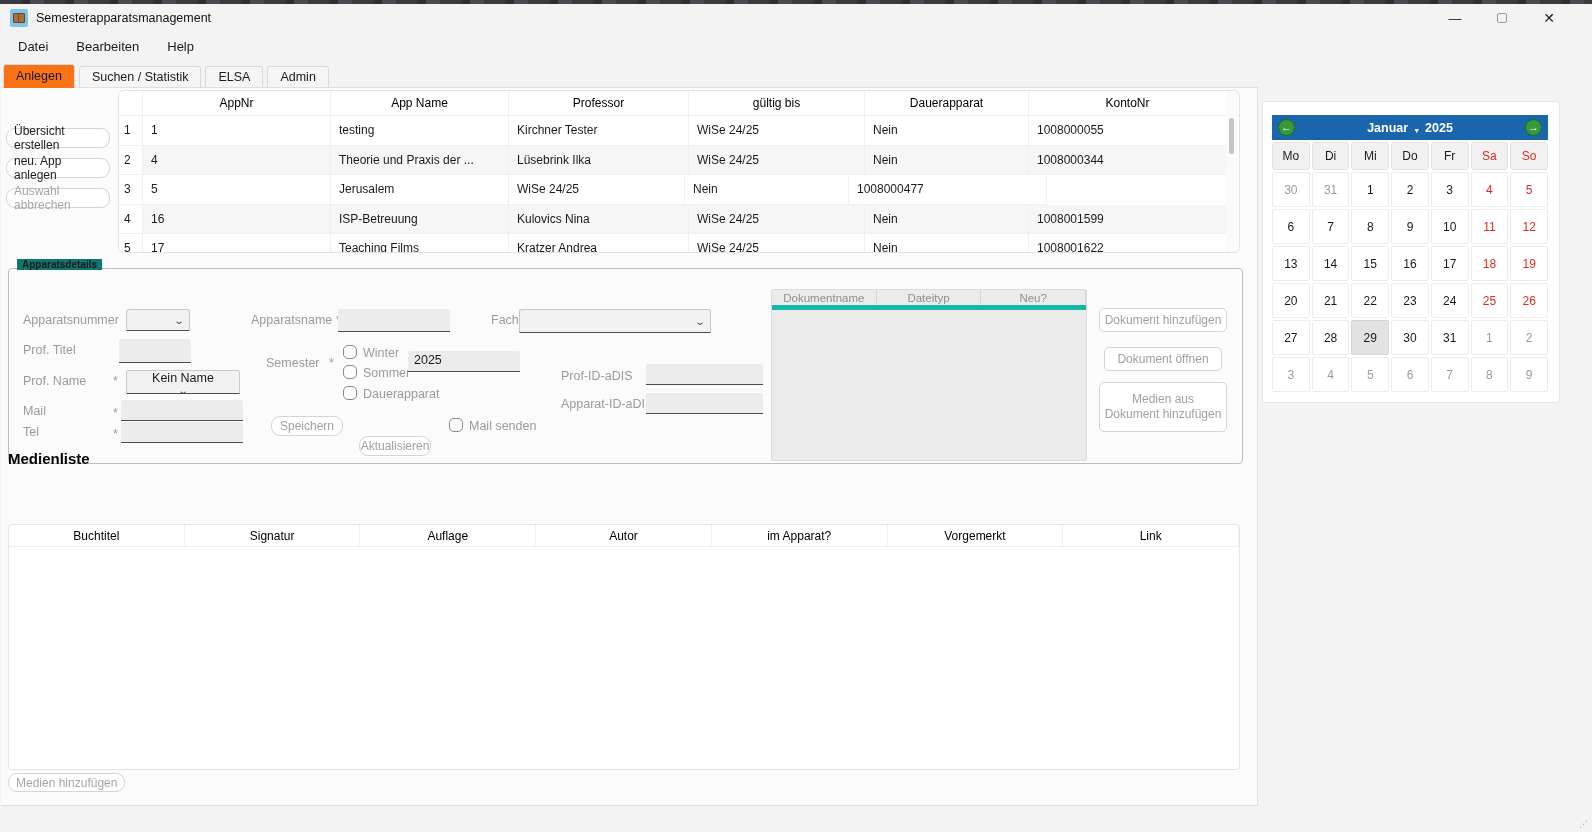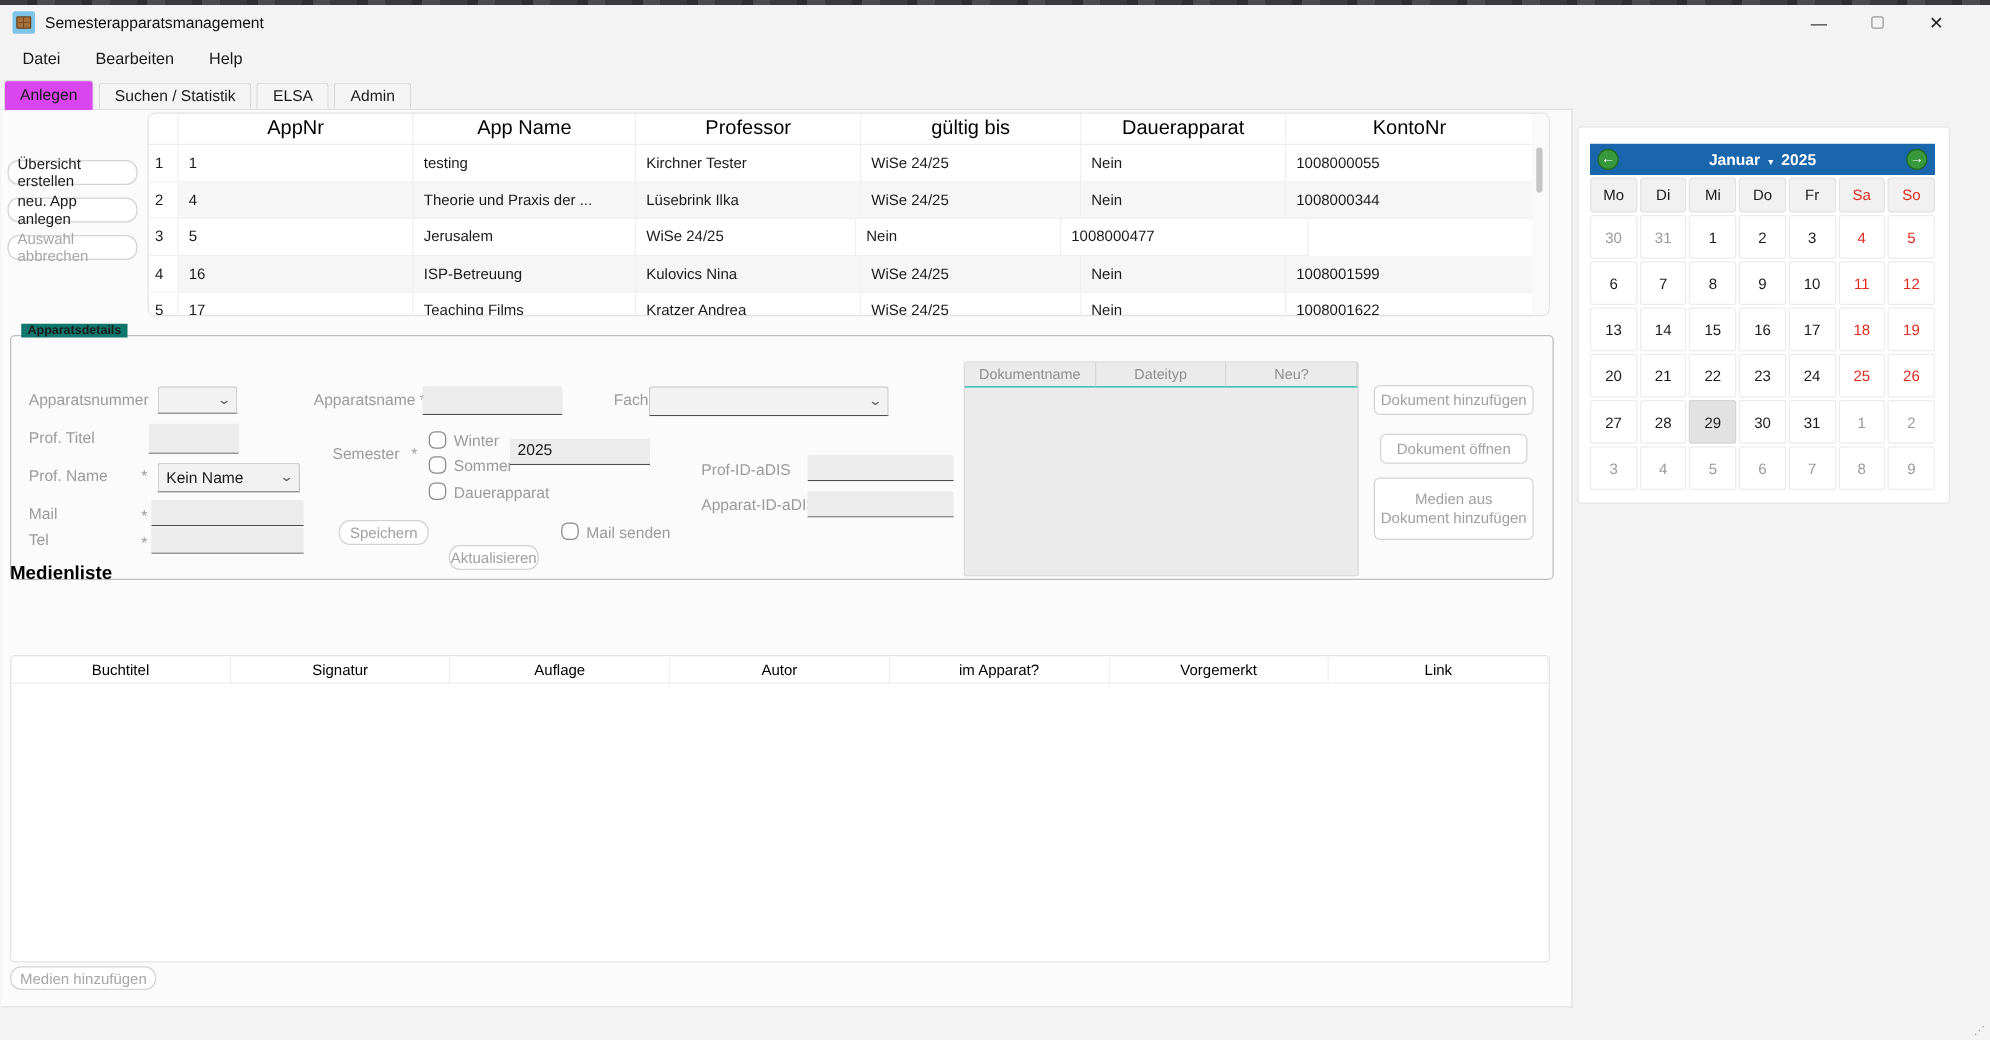--- a/index.html
+++ b/index.html
@@ -23,53 +23,53 @@
   .win-btn.close { left:1526px; font-size:14px; }
   .max-glyph { width:10px; height:10px; border:1px solid #9a9a9a; border-radius:2px; }
 
   
   .menubar { position:absolute; left:0; top:33px; height:26px; display:flex; gap:24px; padding-left:16px; align-items:center; }
   .menu-item { font-size:13px; color:#1a1a1a; padding:2px 2px; }
 
   
   .tabbar { position:absolute; left:3px; top:64px; height:24px; display:flex; gap:4px; align-items:flex-end; }
   .tab { font-size:12.5px; padding:3px 12px 4px; background:#f5f5f5; border:1px solid #d9d9d9; border-bottom:none; border-radius:3px 3px 0 0; color:#1a1a1a; }
-  .tab.active { background:#d946ef; position:relative; z-index:3; padding:4px 12px 5px; box-shadow:0 1px 0 #fcfcfc; }
+  .tab.active { background:#f97316; position:relative; z-index:3; padding:4px 12px 5px; box-shadow:0 1px 0 #fcfcfc; }
 
   
   .content-panel { position:absolute; left:1px; top:87px; width:1257px; height:719px; background:#fbfbfb; border:1px solid #e0e0e0; border-left:none; }
 
   
   .side-btn { position:absolute; height:20px; display:flex; align-items:center; justify-content:center; background:#fff; border:1px solid #d4d4d4; border-radius:9px; font-size:12px; color:#1a1a1a; padding:0 7px; }
   .side-btn.disabled { color:#a6a6a6; }
 
   
   .apps-table { position:absolute; left:118px; top:90px; width:1122px; height:163px; background:#fff; border:1px solid #e2e2e2; border-radius:6px; overflow:hidden; }
   .at-head { display:flex; height:25px; border-bottom:1px solid #ececec; }
-  .at-head .cell { font-size:16px; color:#000; display:flex; align-items:center; justify-content:center; border-right:1px solid #f0f0f0; }
+  .at-head .cell { font-size:12px; color:#000; display:flex; align-items:center; justify-content:center; border-right:1px solid #f0f0f0; }
   .at-row { display:flex; height:29.5px; }
   .at-row .cell { font-size:12px; display:flex; align-items:center; padding-left:8px; border-right:1px solid #f0f0f0; border-bottom:1px solid #f0f0f0; overflow:hidden; white-space:nowrap; }
   .at-row .numcell { background:#fff !important; padding-left:5px; }
   .at-row.odd .cell { background:#f6f6f6; }
   .c0{width:24px;} .c1{width:188px;} .c2{width:178px;} .c3{width:180px;} .c4{width:176px;} .c5{width:164px;} .c6{width:198px;}
   .at-scroll { position:absolute; right:1px; top:1px; width:12px; height:160px; background:#fafafa; }
   .at-thumb { position:absolute; left:3px; top:26px; width:5px; height:36px; background:#c5c5c5; border-radius:3px; }
 
   
   .groupbox { position:absolute; left:8px; top:268px; width:1235px; height:196px; border:1px solid #bdbdbd; border-radius:4px; }
   .legend { position:absolute; left:8px; top:-10px; background:#0f766e; padding:0 5px; font-size:10px; font-weight:bold; color:#1a1a1a; }
   .flabel { position:absolute; font-size:12.5px; color:#9b9b9b; white-space:nowrap; }
   .star { position:absolute; font-size:12.5px; color:#9b9b9b; }
   .tinput { position:absolute; background:#ececec; border:none; border-bottom:1px solid #4d4d4d; border-radius:2px 2px 0 0; font-size:12.5px; color:#1a1a1a; padding:2px 6px; font-family:"Liberation Sans",sans-serif; }
   .combo { position:absolute; background:#f2f2f2; border:1px solid #c9c9c9; border-bottom:1px solid #4d4d4d; border-radius:3px 3px 0 0; display:flex; align-items:center; justify-content:space-between; padding:0 6px; font-size:12.5px; color:#1a1a1a; }
   .combo .chev { color:#555; font-size:10px; transform:scaleX(1.4); }
   .radio { position:absolute; width:14px; height:14px; border:1.5px solid #8a8a8a; border-radius:5px; background:#fdfdfd; }
   .gb-btn { position:absolute; background:#fff; border:1px solid #d4d4d4; border-radius:5px; font-size:12px; color:#a0a0a0; display:flex; align-items:center; justify-content:center; text-align:center; line-height:1.25; padding:1px 4px; }
   .doc-table { position:absolute; left:762px; top:20px; width:316px; height:172px; background:#ebebeb; border:1px solid #dcdcdc; border-radius:2px; }
-  .doc-head { display:flex; height:20px; border-bottom:1px solid #14b8a6; }
+  .doc-head { display:flex; height:20px; border-bottom:5px solid #14b8a6; }
   .doc-head .cell { width:105px; font-size:11.5px; color:#8f8f8f; display:flex; align-items:center; justify-content:center; border-right:1px solid #d6d6d6; }
 
   
   .media-title { position:absolute; left:8px; top:450px; font-size:15px; font-weight:bold; color:#000; }
   .media-table { position:absolute; left:8px; top:524px; width:1232px; height:246px; background:#fff; border:1px solid #e4e4e4; border-radius:4px; overflow:hidden; }
   .mt-head { display:flex; height:22px; border-bottom:1px solid #eeeeee; }
   .mt-head .cell { width:176px; font-size:12px; color:#000; display:flex; align-items:center; justify-content:center; border-right:1px solid #f0f0f0; }
 
   .bottom-btn { position:absolute; left:8px; top:773px; height:19px; }
 
@@ -200,21 +200,21 @@
     <div class="combo" style="left:117px; top:40px; width:64px; height:22px;">
         <span></span>
         <span class="chev">⌄</span>
       </div>
 
     <div class="flabel" style="left:14px; top:74px;">Prof. Titel</div>
     <div class="tinput" style="left:110px; top:70px; width:72px; height:24px;"></div>
 
     <div class="flabel" style="left:14px; top:105px;">Prof. Name</div>
     <div class="star" style="left:104px; top:105px;">*</div>
-    <div class="combo" style="left:117px; top:101px; width:114px; height:24px;">
+    <div class="combo" style="left:117px; top:101px; width:114px; height:24px;flex-direction:column;">
         <span>Kein Name</span>
         <span class="chev">⌄</span>
       </div>
 
     <div class="flabel" style="left:14px; top:135px;">Mail</div>
     <div class="star" style="left:104px; top:137px;">*</div>
     <div class="tinput" style="left:112px; top:131px; width:122px; height:21px;"></div>
 
     <div class="flabel" style="left:14px; top:156px;">Tel</div>
     <div class="star" style="left:104px; top:158px;">*</div>

